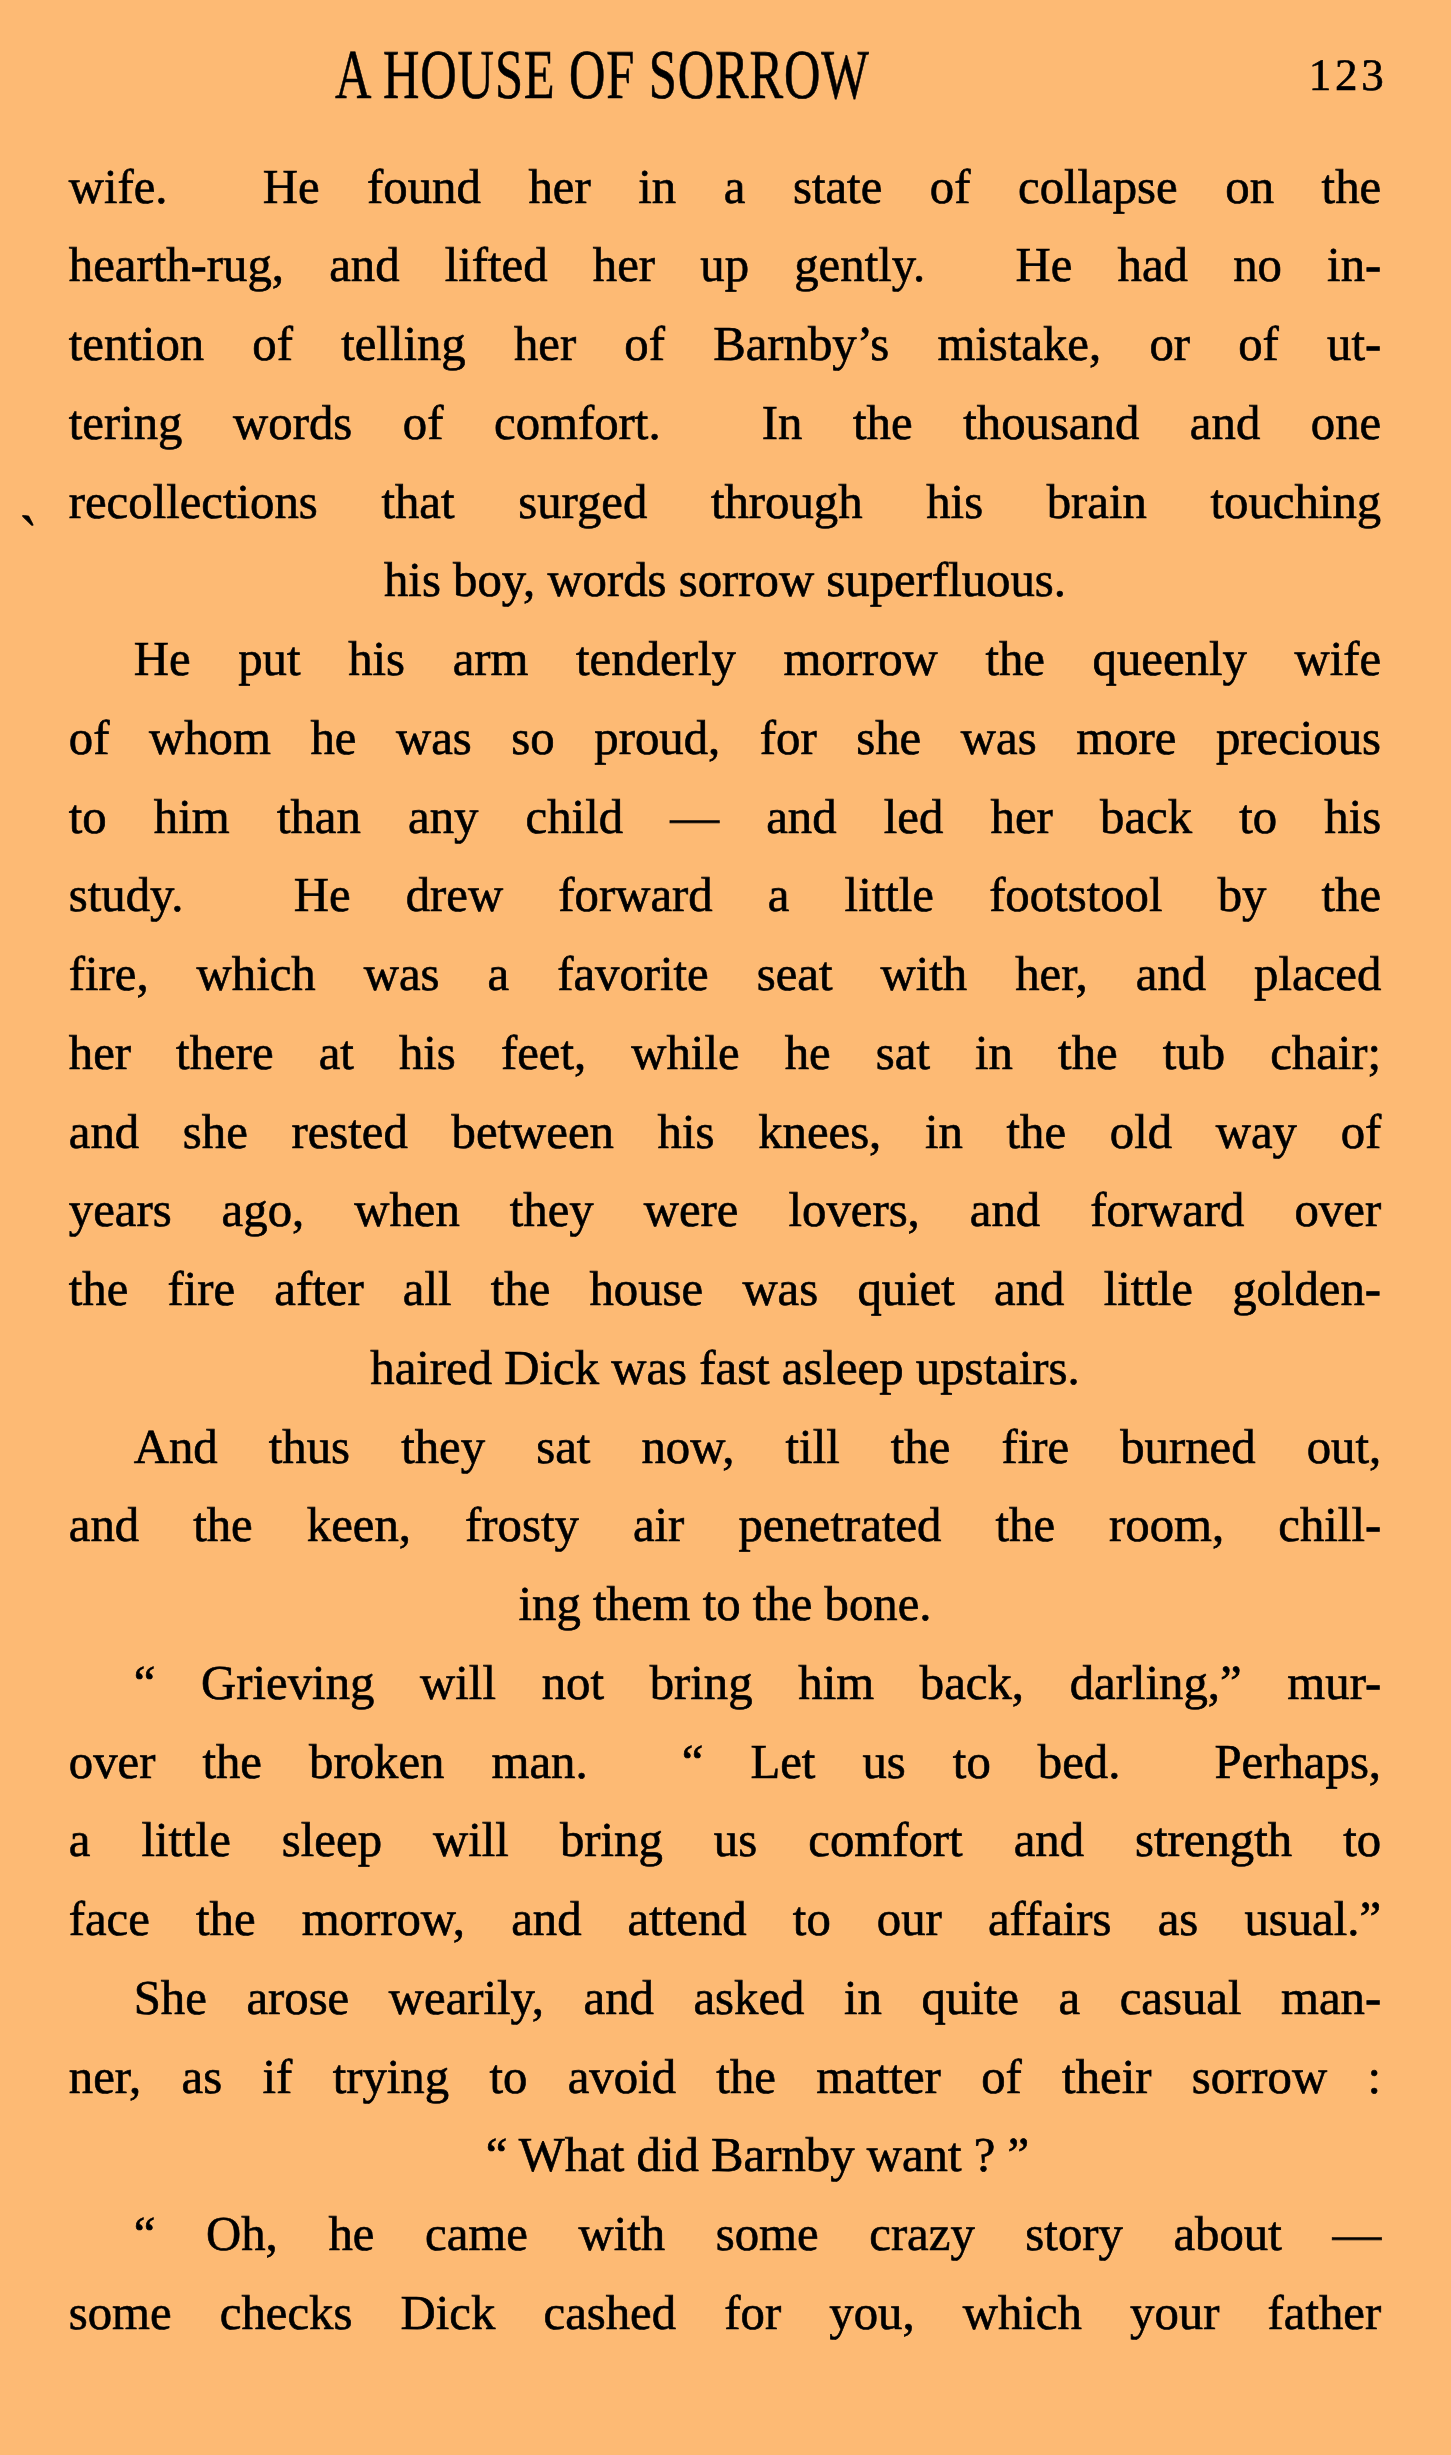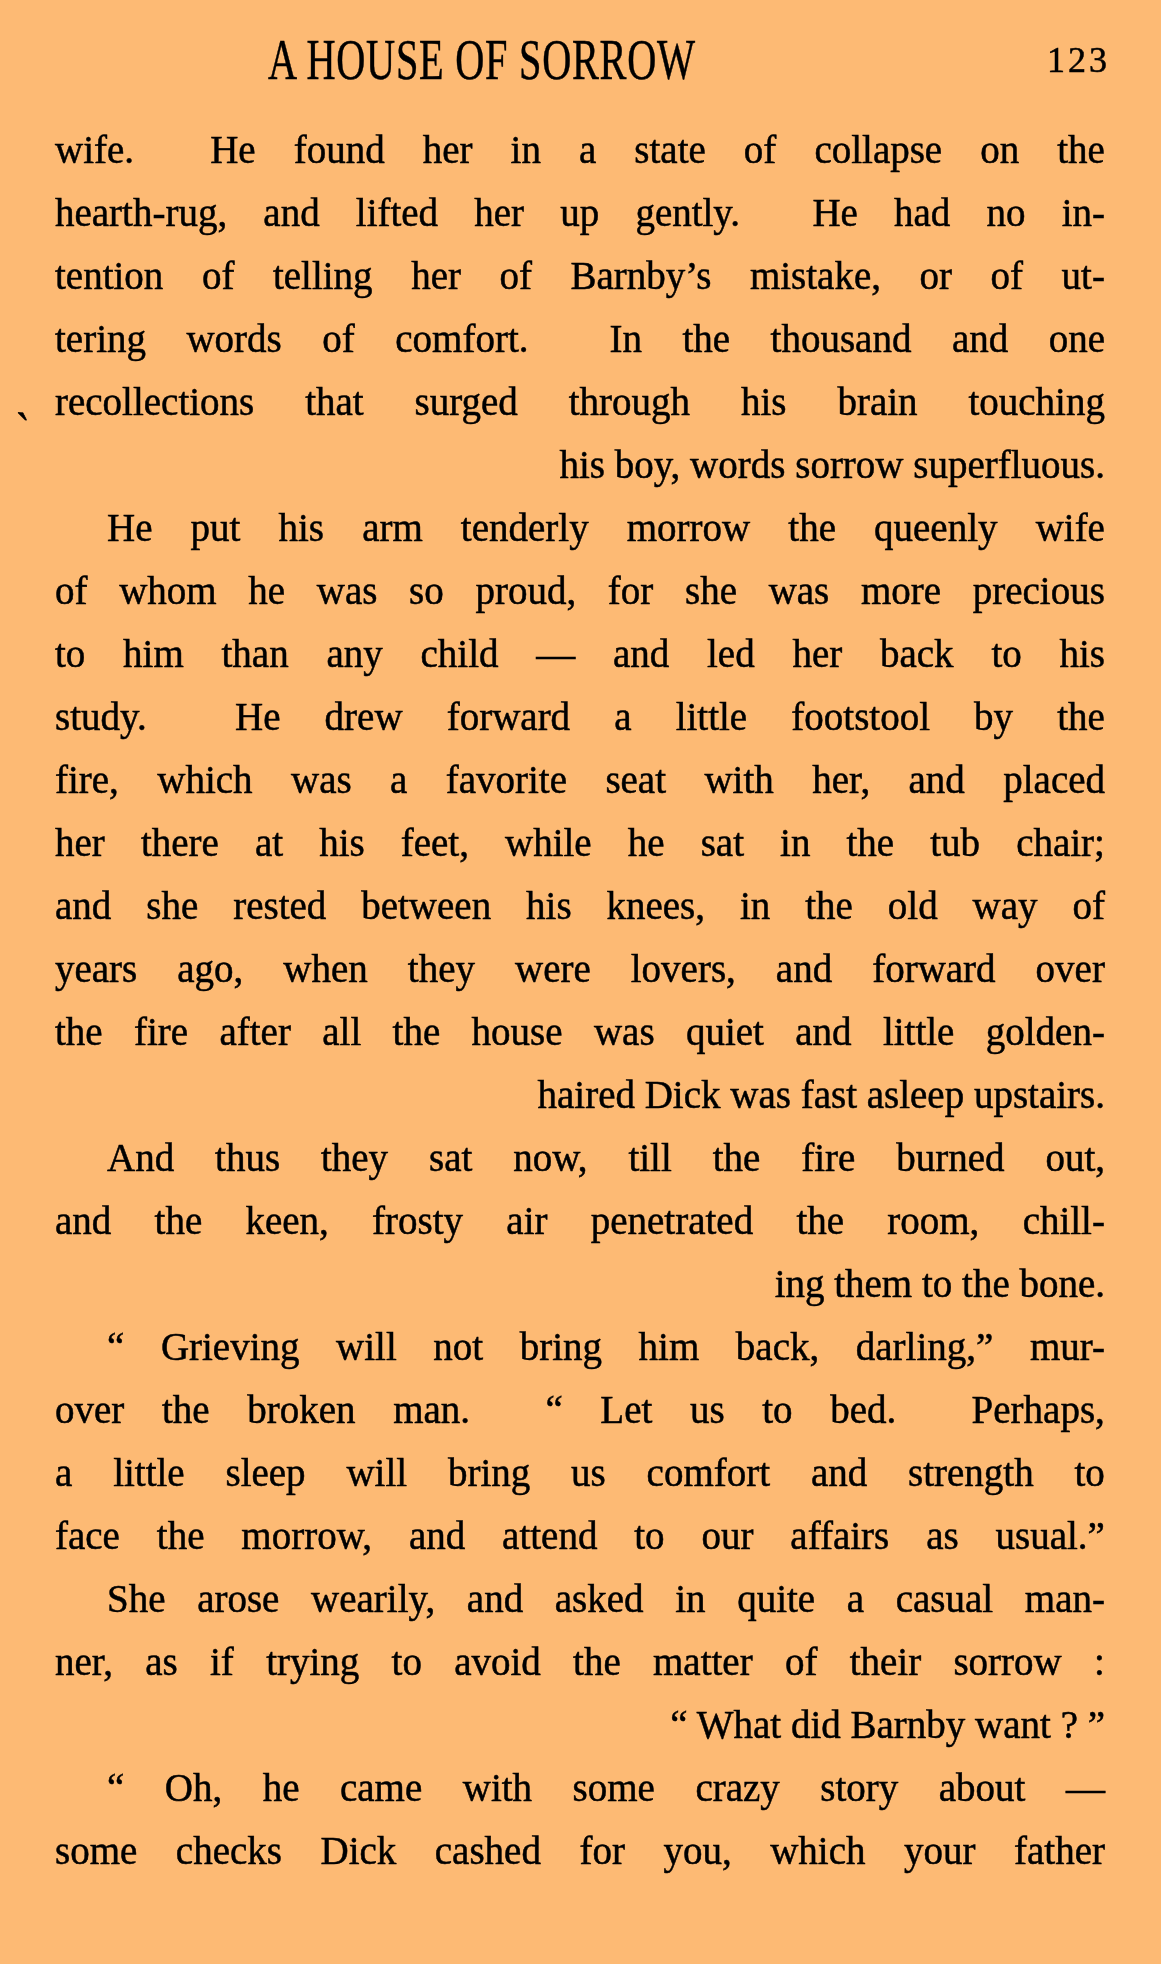--- a/index.html
+++ b/index.html
@@ -47,21 +47,21 @@
     position: absolute;
     left: 55px;
     top: 118px;
     width: 1050px;
   }
   .line {
     height: 63px;
     line-height: 63px;
     font-size: 39px;
     white-space: pre;
-    text-align: right;
+    text-align: center;
   }
   .line.justify {
     display: flex;
     justify-content: space-between;
     white-space: normal;
   }
   .line.justify span {
     white-space: pre;
     display: inline-block;
   }

